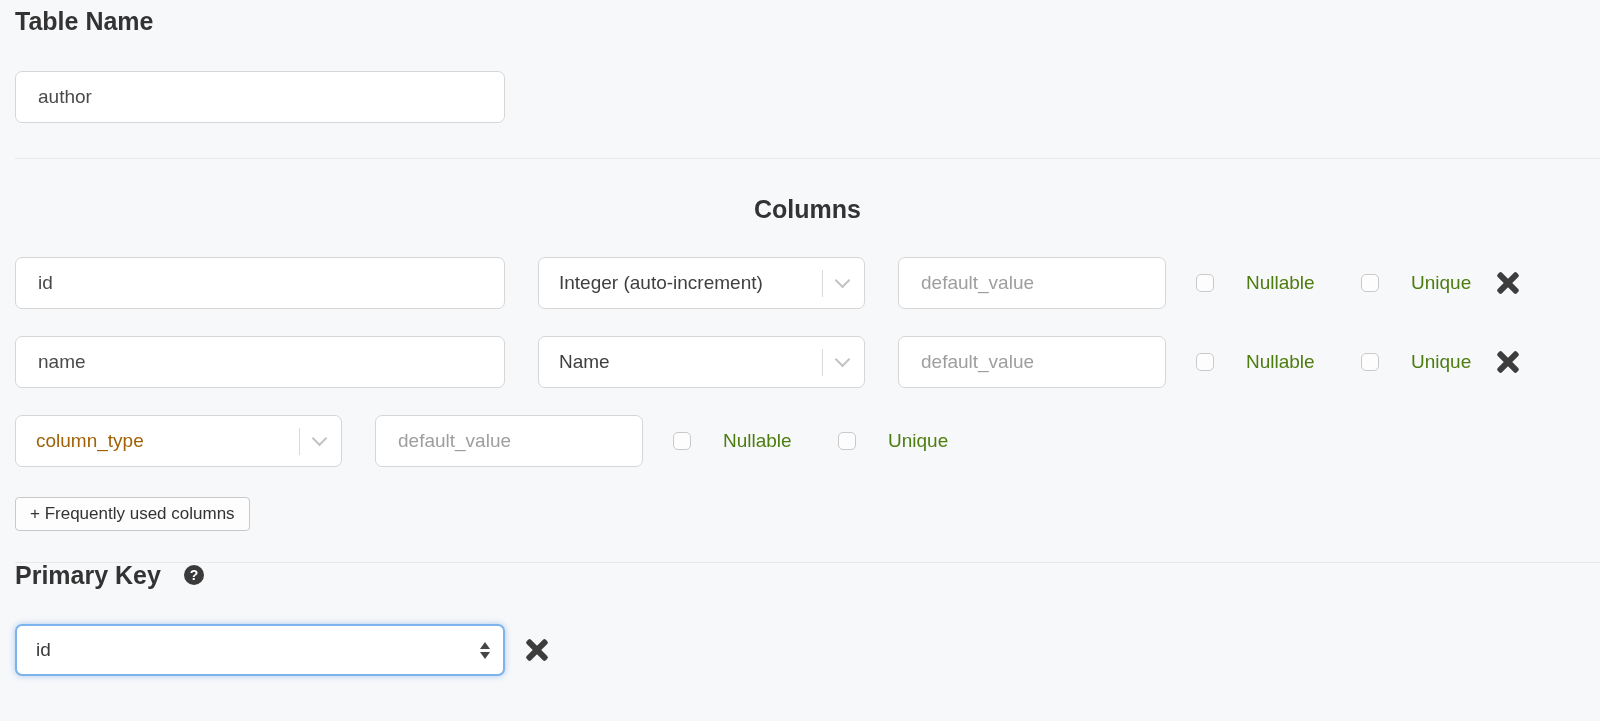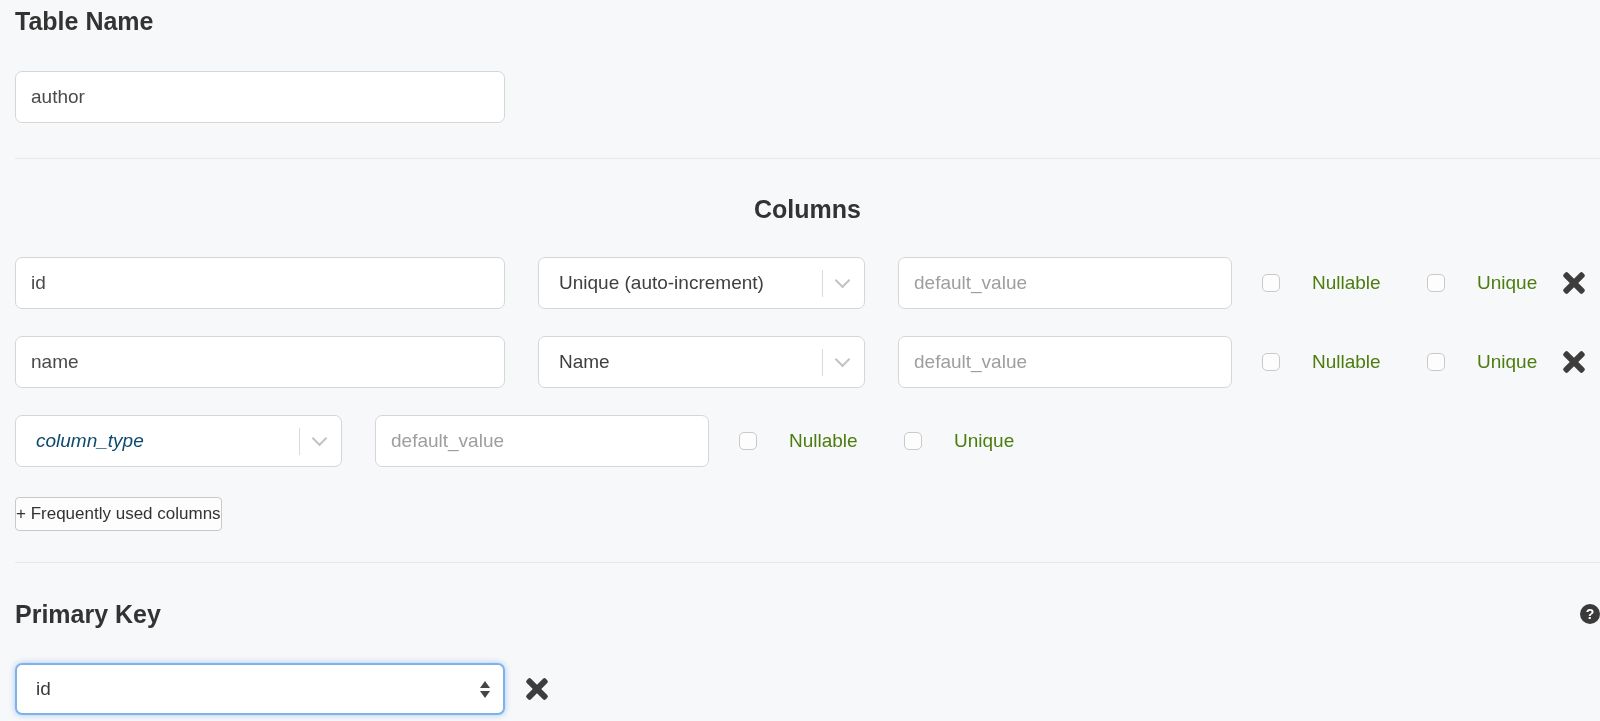--- a/index.html
+++ b/index.html
@@ -21,29 +21,29 @@
     margin: 0;
     line-height: 24px;
   }
 
   
   .text-input {
     height: 52px;
     border: 1px solid #d6d6d6;
     border-radius: 7px;
     background: #ffffff;
-    padding: 0 15px;
+    padding: 0 22px;
     font-size: 19px;
     color: #4a4a4a;
     font-family: "Liberation Sans", sans-serif;
     outline: none;
   }
   .text-input::placeholder { color: #9e9e9e; opacity: 1; }
   .w-name    { width: 490px; }
-  .w-default { width: 334px; }
+  .w-default { width: 268px; }
 
   #table-name-input { display: block; margin-top: 38px; }
 
   .divider {
     border: none;
     border-top: 1px solid #e7e8ea;
     margin: 35px 0 0 0;
   }
   .divider-2 { margin-top: 31px; }
 
@@ -68,21 +68,21 @@
     background: #ffffff;
     display: flex;
     align-items: center;
     padding: 0 14px 0 20px;
     font-size: 19px;
     color: #3f3f3f;
     margin-right: 33px;
     cursor: pointer;
   }
   .type-select .sel-label { flex: 1; white-space: nowrap; overflow: hidden; }
-  .type-select.is-placeholder .sel-label { color: #0c4a6e; font-style: italic; }
+  .type-select.is-placeholder .sel-label { color: #a16207; }
   .vsep { width: 1px; height: 27px; background: #d9d9d9; margin-right: 14px; }
   .chev {
     width: 11px; height: 11px;
     border-right: 2.5px solid #c3c3c3;
     border-bottom: 2.5px solid #c3c3c3;
     transform: rotate(45deg);
     margin-top: -6px;
     margin-right: 2px;
   }
 
@@ -115,36 +115,34 @@
     border-radius: 2px;
   }
   .x-icon::before { transform: translate(-50%,-50%) rotate(45deg); }
   .x-icon::after  { transform: translate(-50%,-50%) rotate(-45deg); }
   .x-icon.hidden { visibility: hidden; cursor: default; }
 
   
   .freq-button {
     margin-top: 3px;
     height: 34px;
-    padding: 0 0;
+    padding: 0 14px;
     border: 1px solid #c9c9c9;
     border-radius: 4px;
     background: #fdfdfe;
     font-size: 17px;
     color: #333;
     font-family: "Liberation Sans", sans-serif;
     cursor: pointer;
   }
 
   
   .pk-heading-row {
-    margin-top: 39px;
-    display: flex;
-    align-items: center;
-    justify-content: space-between;
+    display: flex;
+    align-items: center;
   }
   .help-icon {
     width: 20px; height: 20px;
     border-radius: 50%;
     background: #3a3a3a;
     color: #ffffff;
     font-size: 14px;
     font-weight: bold;
     display: inline-flex;
     align-items: center;
@@ -198,21 +196,21 @@
 
   <hr class="divider">
 
   <h2 id="columns-heading" class="section-heading">Columns</h2>
 
   <div class="rows">
 
     <div class="col-row">
       <input class="text-input w-name" type="text" value="id" style="">
       <div class="type-select">
-        <span class="sel-label">Unique (auto-increment)</span>
+        <span class="sel-label">Integer (auto-increment)</span>
         <span class="vsep"></span>
         <span class="chev"></span>
       </div>
       <input class="text-input w-default" type="text" placeholder="default_value" style="">
       <span class="checkbox"></span>
       <span class="chk-label">Nullable</span>
       <span class="checkbox"></span>
       <span class="chk-label unique">Unique</span>
       <span class="x-icon"></span>
     </div>

